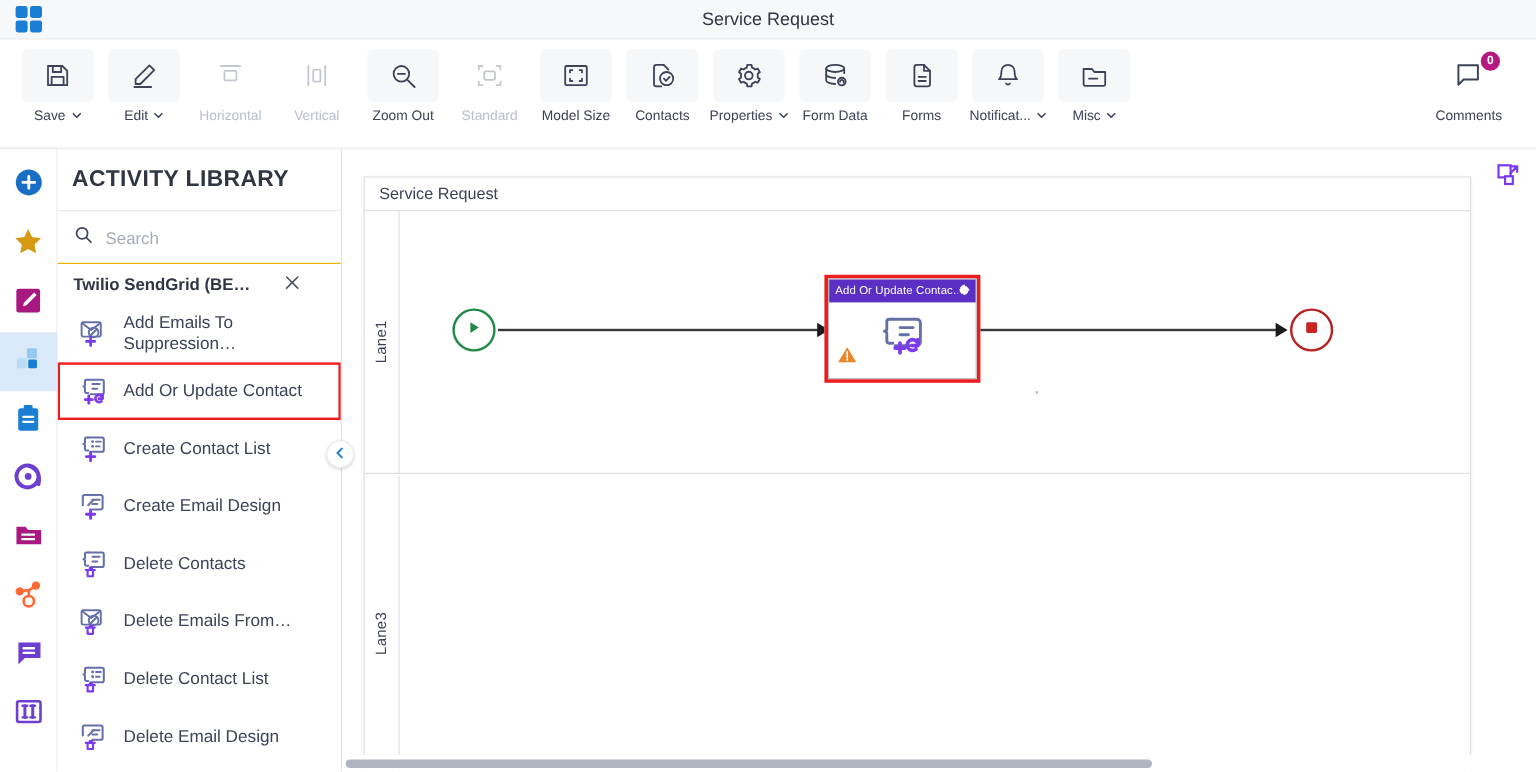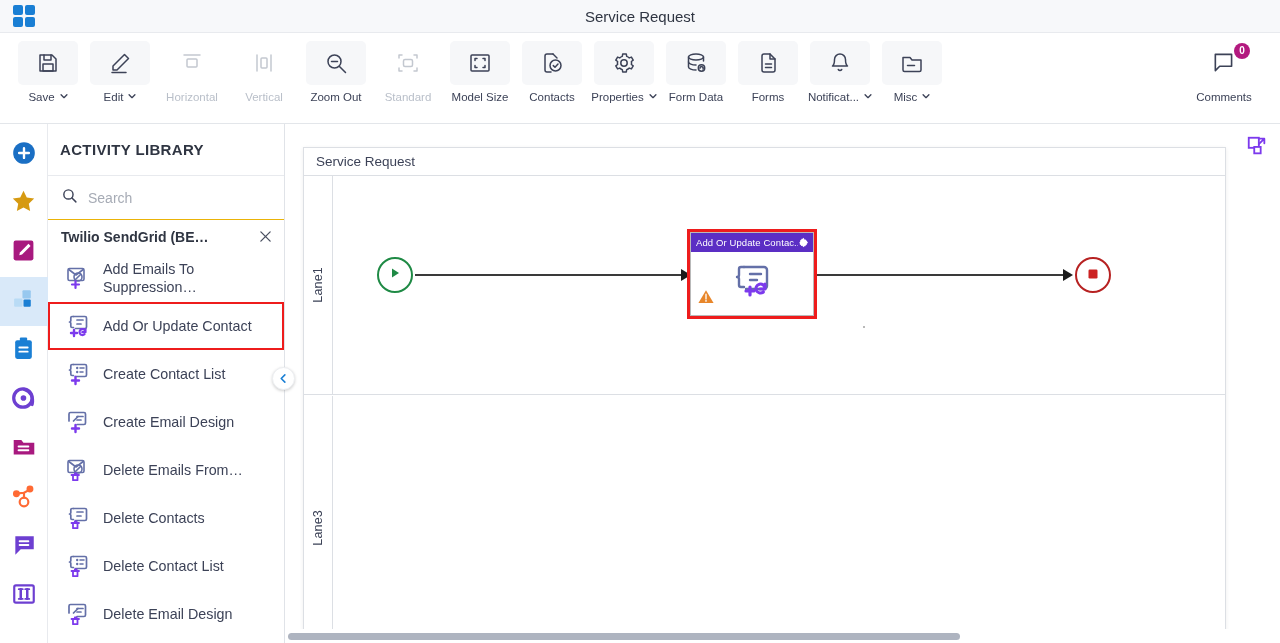--- a/index.html
+++ b/index.html
@@ -89,42 +89,42 @@
   .panel {
     width: 237px; min-width: 237px; height: 100%;
     background: #ffffff;
     border-right: 1px solid #e0e3e8;
     display: flex; flex-direction: column;
     position: relative;
   }
   .panel-head {
     height: 52px; display: flex; align-items: center;
     padding-left: 12px;
-    font-size: 15px; letter-spacing: .35px;
+    font-size: 19px; letter-spacing: .35px;
     color: #2f3542; font-weight: 600;
     border-bottom: 1px solid #e8eaee;
   }
   .panel-search {
     height: 44px; display: flex; align-items: center;
     gap: 10px; padding-left: 13px;
     border-bottom: 1px solid #eab308;
   }
   .panel-search input {
     border: none; outline: none; font-size: 14px;
     color: #3c4257; width: 160px;
     font-family: "Liberation Sans", sans-serif;
     background: transparent;
   }
   .panel-search input::placeholder { color: #a6abb5; }
 
   .group-head {
     height: 34px; display: flex; align-items: center;
     padding: 0 12px 0 13px;
     font-size: 14px; color: #2f3542; font-weight: 600;
-    justify-content: space-between;
+    justify-content: flex-start;
     gap: 28px;
   }
   .group-head .gh-title { overflow: hidden; white-space: nowrap; }
   .group-close { cursor: pointer; color: #4a5061; line-height: 1; font-size: 15px; }
 
   .act-list { flex: 1; overflow: hidden; }
   .act-item {
     display: flex; align-items: center; gap: 10px;
     padding: 4px 8px 4px 15px;
     min-height: 48px;
@@ -586,40 +586,40 @@
               <path d="M5 13V6a1.5 1.5 0 011.5-1.5H20A1.5 1.5 0 0121.5 6v9A1.5 1.5 0 0120 16.5h-7"></path>
               <path d="M14 8.5l-4.5 4.5"></path>
               <path d="M13 8.5h6M13 12h4"></path>
               <path d="M8 20.5h7M11.5 17v7" stroke="#7c3aed" stroke-width="2.4"></path>
             </svg>
           </span>
           <span class="act-label">Create Email Design</span>
         </div>
         <div class="act-item">
           <span class="act-ico">
+            <svg width="28" height="28" viewBox="0 0 28 28" fill="none">
+              <path d="M9.5 4.5H21a1.5 1.5 0 011.5 1.5v9A1.5 1.5 0 0121 16.5h-9.5" stroke="#6470a8" stroke-width="1.7" stroke-linecap="round"></path>
+              <path d="M13 8h6M13 12h4" stroke="#6470a8" stroke-width="1.7" stroke-linecap="round"></path>
+              <path d="M9.5 4.5H8a1.2 1.2 0 00-1.2 1.2v3A1.3 1.3 0 015.5 10a1.3 1.3 0 011.3 1.3v3A1.2 1.2 0 008 15.5h1.5" stroke="#6470a8" stroke-width="1.7" stroke-linecap="round" stroke-linejoin="round"></path>
+              <path d="M7.5 19h7.5M9 19v5.2h4.5V19M10.8 17.5h1.9" stroke="#7c3aed" stroke-width="1.8" stroke-linecap="round" stroke-linejoin="round"></path>
+            </svg>
+          </span>
+          <span class="act-label">Delete Contacts</span>
+        </div>
+        <div class="act-item">
+          <span class="act-ico">
             <svg width="28" height="28" viewBox="0 0 28 28" fill="none" stroke="#6470a8" stroke-width="1.6" stroke-linecap="round" stroke-linejoin="round">
               <rect x="4" y="4.5" width="16" height="12" rx="1.5"></rect>
               <path d="M4.8 5.5L12 11l7.2-5.5"></path>
               <circle cx="14" cy="13" r="4"></circle>
               <path d="M11.2 15.8l5.6-5.6"></path>
               <path d="M7.5 19h7.5M9 19v5.2h4.5V19M10.8 17.5h1.9" stroke="#7c3aed" stroke-width="1.8"></path>
             </svg>
           </span>
           <span class="act-label">Delete Emails From…</span>
-        </div>
-        <div class="act-item">
-          <span class="act-ico">
-            <svg width="28" height="28" viewBox="0 0 28 28" fill="none">
-              <path d="M9.5 4.5H21a1.5 1.5 0 011.5 1.5v9A1.5 1.5 0 0121 16.5h-9.5" stroke="#6470a8" stroke-width="1.7" stroke-linecap="round"></path>
-              <path d="M13 8h6M13 12h4" stroke="#6470a8" stroke-width="1.7" stroke-linecap="round"></path>
-              <path d="M9.5 4.5H8a1.2 1.2 0 00-1.2 1.2v3A1.3 1.3 0 015.5 10a1.3 1.3 0 011.3 1.3v3A1.2 1.2 0 008 15.5h1.5" stroke="#6470a8" stroke-width="1.7" stroke-linecap="round" stroke-linejoin="round"></path>
-              <path d="M7.5 19h7.5M9 19v5.2h4.5V19M10.8 17.5h1.9" stroke="#7c3aed" stroke-width="1.8" stroke-linecap="round" stroke-linejoin="round"></path>
-            </svg>
-          </span>
-          <span class="act-label">Delete Contacts</span>
         </div>
         <div class="act-item">
           <span class="act-ico">
             <svg width="28" height="28" viewBox="0 0 28 28" fill="none">
               <path d="M9.5 4.5H21a1.5 1.5 0 011.5 1.5v9A1.5 1.5 0 0121 16.5h-9.5" stroke="#6470a8" stroke-width="1.7" stroke-linecap="round"></path>
               <circle cx="13.2" cy="8" r="1.2" fill="#6470a8"></circle>
               <circle cx="13.2" cy="12" r="1.2" fill="#6470a8"></circle>
               <path d="M16 8h4M16 12h3" stroke="#6470a8" stroke-width="1.6" stroke-linecap="round"></path>
               <path d="M9.5 4.5H8a1.2 1.2 0 00-1.2 1.2v3A1.3 1.3 0 015.5 10a1.3 1.3 0 011.3 1.3v3A1.2 1.2 0 008 15.5h1.5" stroke="#6470a8" stroke-width="1.7" stroke-linecap="round" stroke-linejoin="round"></path>
               <path d="M7.5 19h7.5M9 19v5.2h4.5V19M10.8 17.5h1.9" stroke="#7c3aed" stroke-width="1.8" stroke-linecap="round" stroke-linejoin="round"></path>

